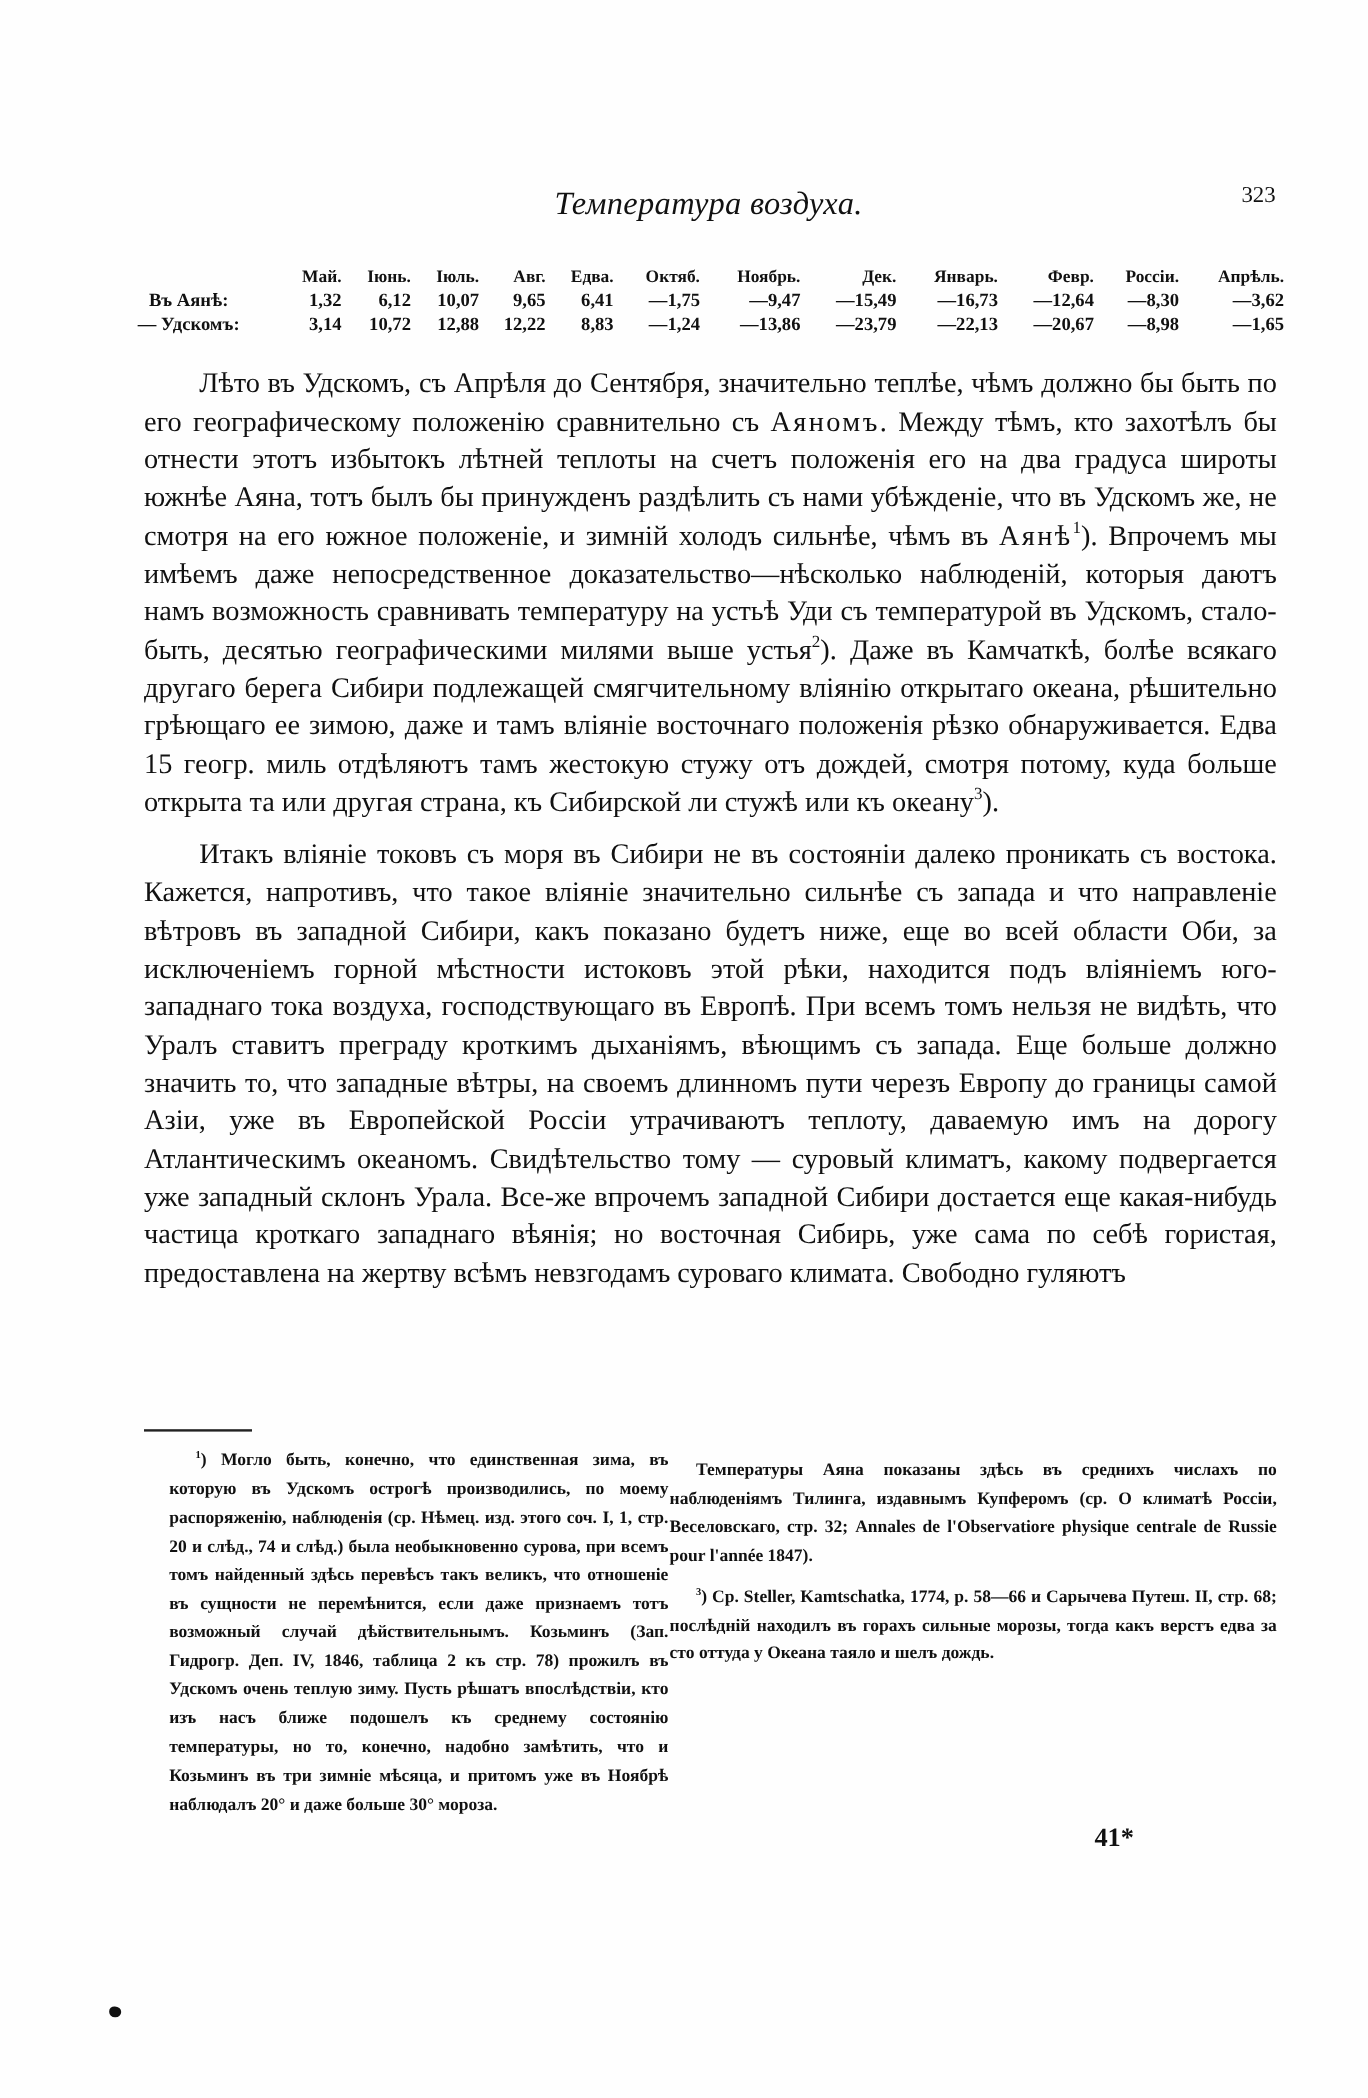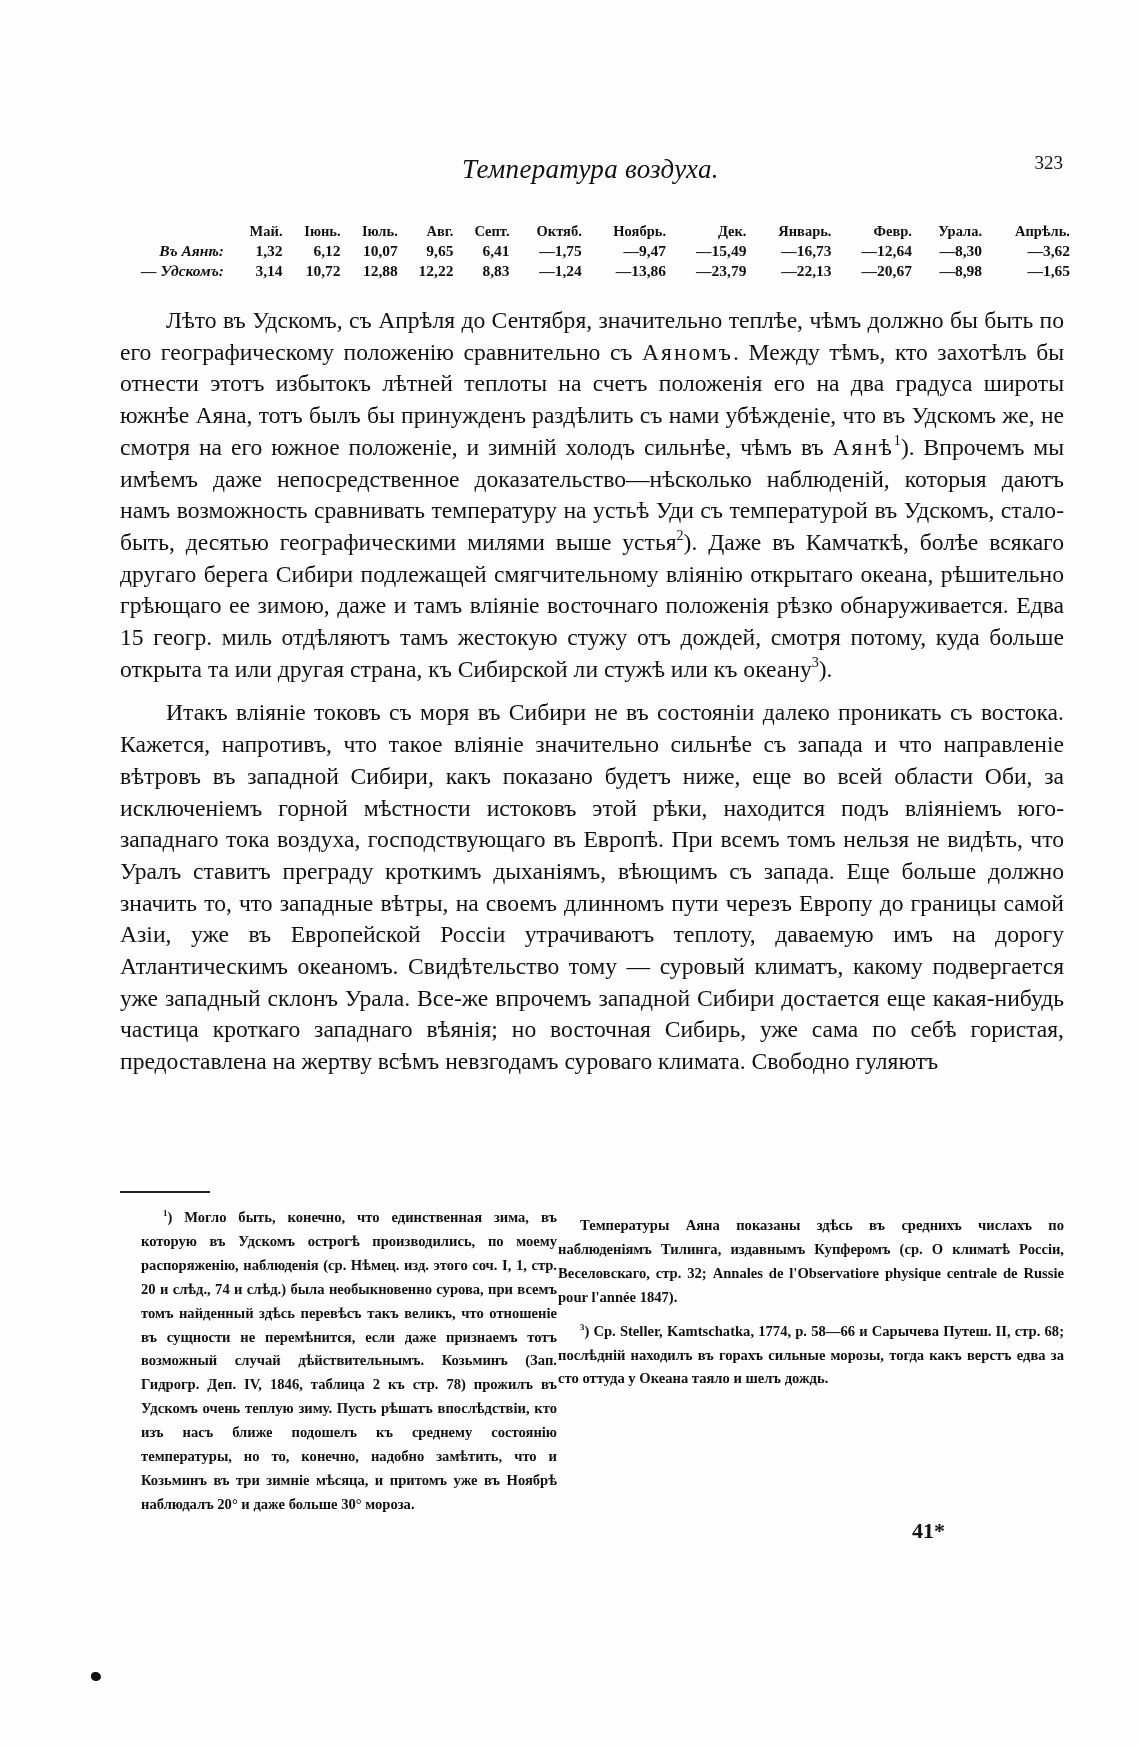--- a/index.html
+++ b/index.html
@@ -4,21 +4,21 @@
   <style>
     html, body { margin: 0; padding: 0; background: #ffffff; }
     body { width: 1140px; height: 1748px; position: relative; overflow: hidden; color: #111; }
     .page { position: absolute; left: 0; top: 0; width: 1140px; height: 1748px; background: #fefefe; }
     .running-head { position: absolute; top: 152px; left: 118px; width: 945px; height: 40px; }
     .running-title { position: absolute; left: 0; right: 0; text-align: center; font-family: "Liberation Serif", serif; font-style: italic; font-size: 27px; top: 2px; letter-spacing: 0.3px; }
     .page-num { position: absolute; right: 0; top: 0; font-family: "Liberation Serif", serif; font-size: 19px; }
     .temp-table { position: absolute; top: 223px; left: 88px; width: 982px; border-collapse: collapse; font-family: "Liberation Serif", serif; font-size: 15.5px; font-weight: bold; }
     .temp-table td, .temp-table th { padding: 0 0 2px 0; text-align: right; white-space: nowrap; font-weight: bold; }
     .temp-table th { font-size: 14.5px; }
-    .temp-table td.label { text-align: right; padding-right: 6px; font-style: italic; }
+    .temp-table td.label { text-align: center; padding-right: 6px; }
     .main-text { position: absolute; top: 305px; left: 120px; width: 944px; font-family: "Liberation Serif", serif; font-size: 23.6px; line-height: 31.7px; text-align: justify; }
     .main-text p { margin: 0; text-indent: 46px; }
     .main-text p + p { margin-top: 12px; }
     .spaced { letter-spacing: 2px; }
     sup { font-size: 60%; line-height: 0; vertical-align: 0.7em; }
     .fn-rule { position: absolute; top: 1191px; left: 120px; width: 90px; height: 2px; background: #222; }
     .fn-col { position: absolute; font-family: "Liberation Serif", serif; font-weight: bold; font-size: 14.6px; line-height: 23.9px; text-align: justify; }
     .fn-left { top: 1206px; left: 120px; width: 416px; margin-left: 21px; }
     .fn-right { top: 1214px; left: 558px; width: 506px; }
     .fn-col p { margin: 0; text-indent: 22px; }
@@ -37,27 +37,27 @@
   </div>
 
   <table class="temp-table">
     <thead>
       <tr>
         <th class="label"></th>
         <th>Май.</th>
         <th>Іюнь.</th>
         <th>Іюль.</th>
         <th>Авг.</th>
-        <th>Септ.</th>
+        <th>Едва.</th>
         <th>Октяб.</th>
         <th>Ноябрь.</th>
         <th>Дек.</th>
         <th>Январь.</th>
         <th>Февр.</th>
-        <th>Урала.</th>
+        <th>Россіи.</th>
         <th>Апрѣль.</th>
       </tr>
     </thead>
     <tbody>
       <tr>
         <td class="label">Въ Аянѣ:</td>
         <td>1,32</td>
         <td>6,12</td>
         <td>10,07</td>
         <td>9,65</td>

